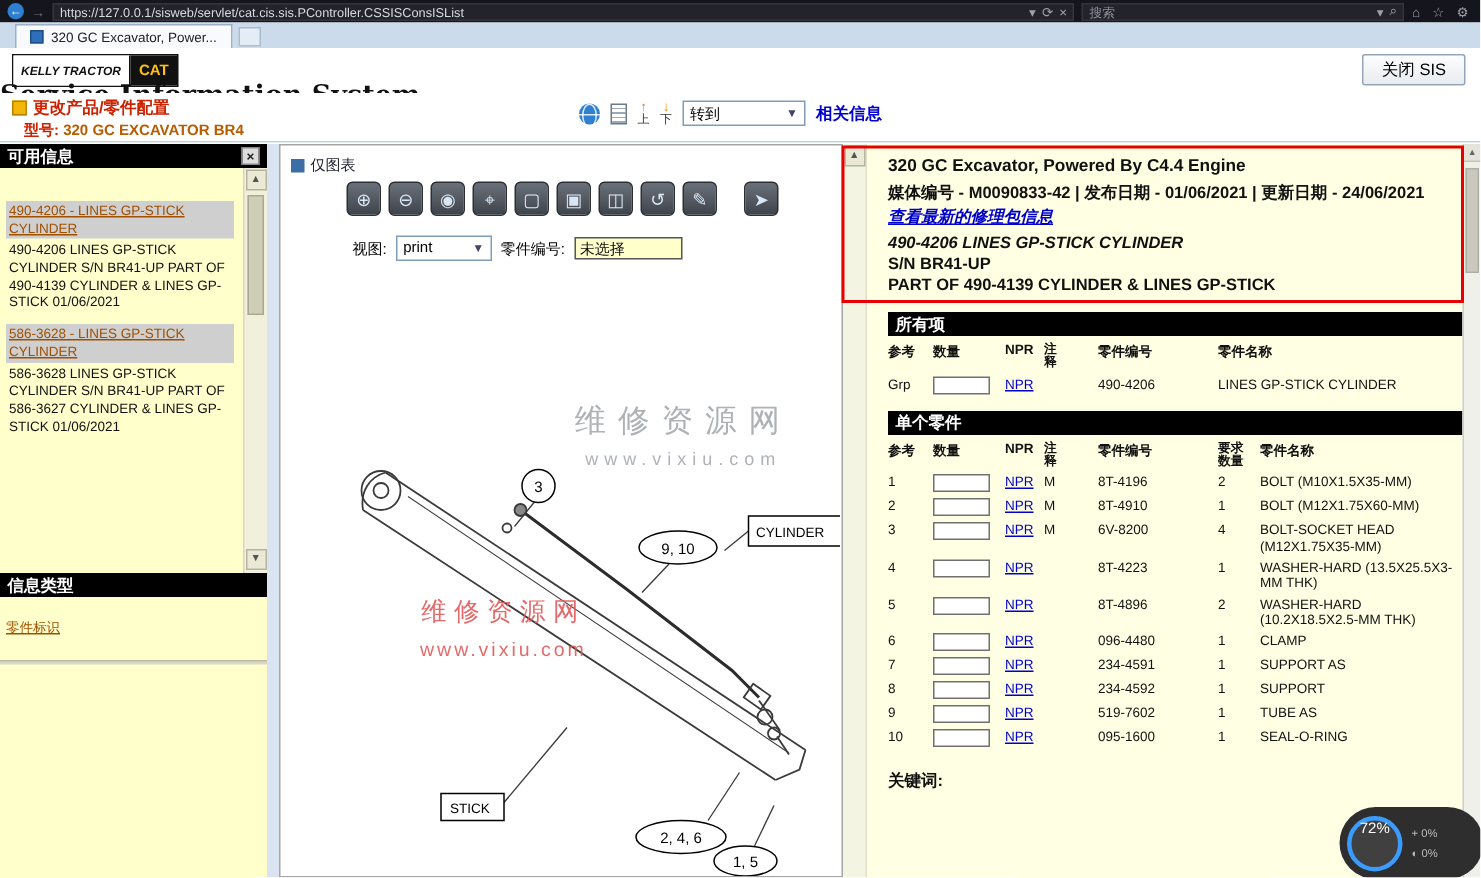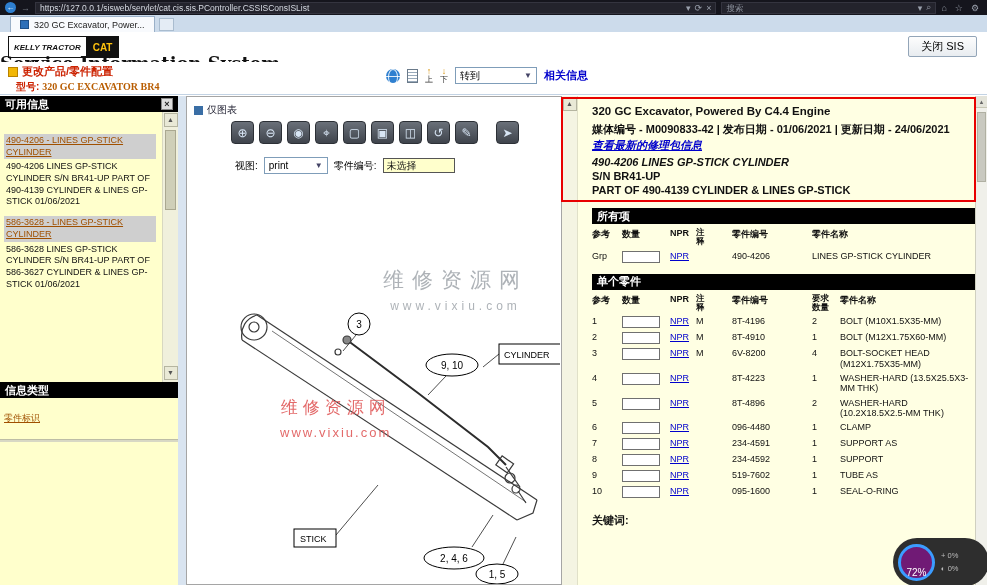--- a/index.html
+++ b/index.html
@@ -46,21 +46,21 @@
                font-size:11px; font-family:"Liberation Sans",sans-serif; }
 
   
   .subheader { position:absolute; left:0; top:62px; width:987px; height:33px; background:#fff;
                border-bottom:1px solid #c3d3e4; }
   .config-link { position:absolute; left:8px; top:2px; color:#cc2200; font-weight:bold; font-size:11px;
                  display:flex; gap:4px; align-items:center; text-decoration:none; }
   .config-icon { width:10px; height:10px; background:#f2b705; border:1px solid #b98200; display:inline-block; }
   .model-line { position:absolute; left:16px; top:18px; font-size:10px; font-weight:bold; }
   .model-label { color:#cc2200; }
-  .model-value { color:#b85c00;font-family:Liberation Serif, serif; }
+  .model-value { color:#b85c00; }
   .tools { position:absolute; left:386px; top:5px; display:flex; align-items:center; gap:7px; }
   .globe { width:14px; height:14px; border-radius:50%; background:#2f80d0; position:relative; flex:0 0 auto; }
   .globe::before { content:""; position:absolute; left:50%; top:0; transform:translateX(-50%);
                    width:8px; height:14px; border:1px solid rgba(255,255,255,.85); border-radius:50%; }
   .globe::after { content:""; position:absolute; top:50%; left:0; width:14px; height:1px; background:rgba(255,255,255,.85); }
   .docicon { width:11px; height:14px; background:#fff; border:1px solid #6a7a8a;
              background-image:repeating-linear-gradient(#fff 0 2px,#9ab 2px 3px); }
   .pn { border:none; background:transparent; font-size:8px; color:#333; display:flex; flex-direction:column;
         align-items:center; line-height:1; cursor:pointer; font-family:"Liberation Sans",sans-serif; }
   .pn .pn-arrow { color:#d78f00; font-size:9px; }
@@ -150,22 +150,22 @@
   .wm-gray { left:383px; top:266px; color:#9aa0a6; opacity:.8; }
   .wm-gray .l1 { font-size:21px; letter-spacing:8px; }
   .wm-gray .l2 { font-size:12px; letter-spacing:4px; margin-top:5px; }
   .wm-red { left:280px; top:396px; color:#e05a5a; opacity:.9; }
   .wm-red .l1 { font-size:17px; letter-spacing:5px; }
   .wm-red .l2 { font-size:13px; letter-spacing:2px; margin-top:6px; }
 
   
   .zoomwidget { position:absolute; left:893px; top:538px; width:96px; height:48px; background:#2e2e2e;
                 border-radius:24px; display:flex; align-items:center; padding-left:5px; z-index:60; }
-  .zw-circle { width:37px; height:37px; border-radius:50%; background:#701a75; border:3px solid #3b9cff;
-               color:#fff; font-size:10px; display:flex; align-items:flex-end; justify-content:center; }
+  .zw-circle { width:37px; height:37px; border-radius:50%; background:#404040; border:3px solid #3b9cff;
+               color:#fff; font-size:10px; display:flex; align-items:flex-start; justify-content:center; }
   .zw-side { display:flex; flex-direction:column; gap:4px; margin-left:6px; font-size:7.5px; color:#bbb; }
   .zw-side span { white-space:nowrap; }
 
   svg text { font-family:"Liberation Sans",sans-serif; }
 </style>
 </head>
 <body>
 
 <div class="screen">
 

